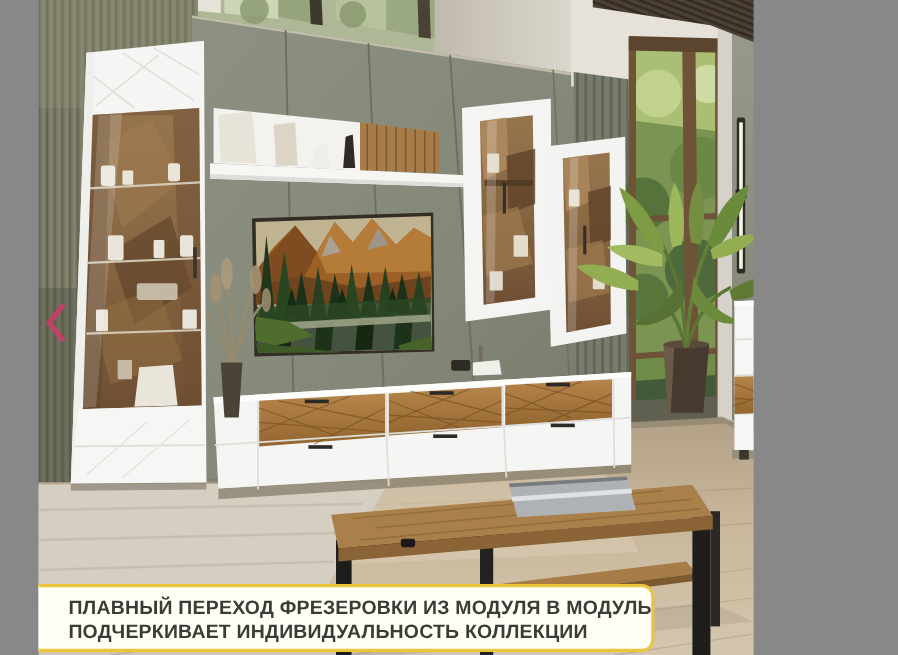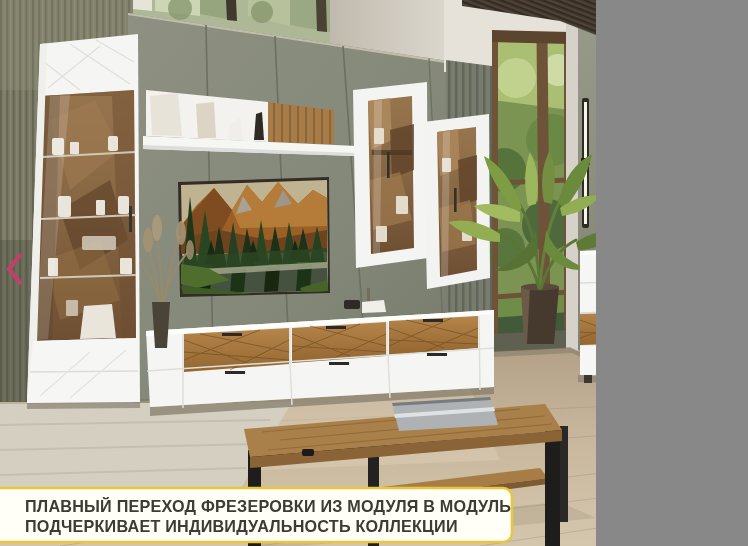--- a/index.html
+++ b/index.html
@@ -1,16 +1,16 @@
 <!DOCTYPE html>
 <html><head>
 <meta charset="utf-8">
 <style>
 html,body{margin:0;padding:0;background:#888;}
-#stage{position:relative;width:596px;height:546px;overflow:hidden;font-family:"Liberation Sans",sans-serif;}
+#stage{position:relative;width:596px;height:546px;overflow:hidden;font-family:"Liberation Sans",sans-serif;padding-left:32px;}
 svg{display:block;}
 </style>
 </head>
 <body>
 <div id="stage">
 <svg width="748" height="546" viewBox="0 0 748 546" xmlns="http://www.w3.org/2000/svg">
 <defs>
 <linearGradient id="floorG" x1="0" y1="0" x2="0" y2="1">
 <stop offset="0" stop-color="#b2a187"></stop>
           <stop offset="0.45" stop-color="#c8b79d"></stop>

